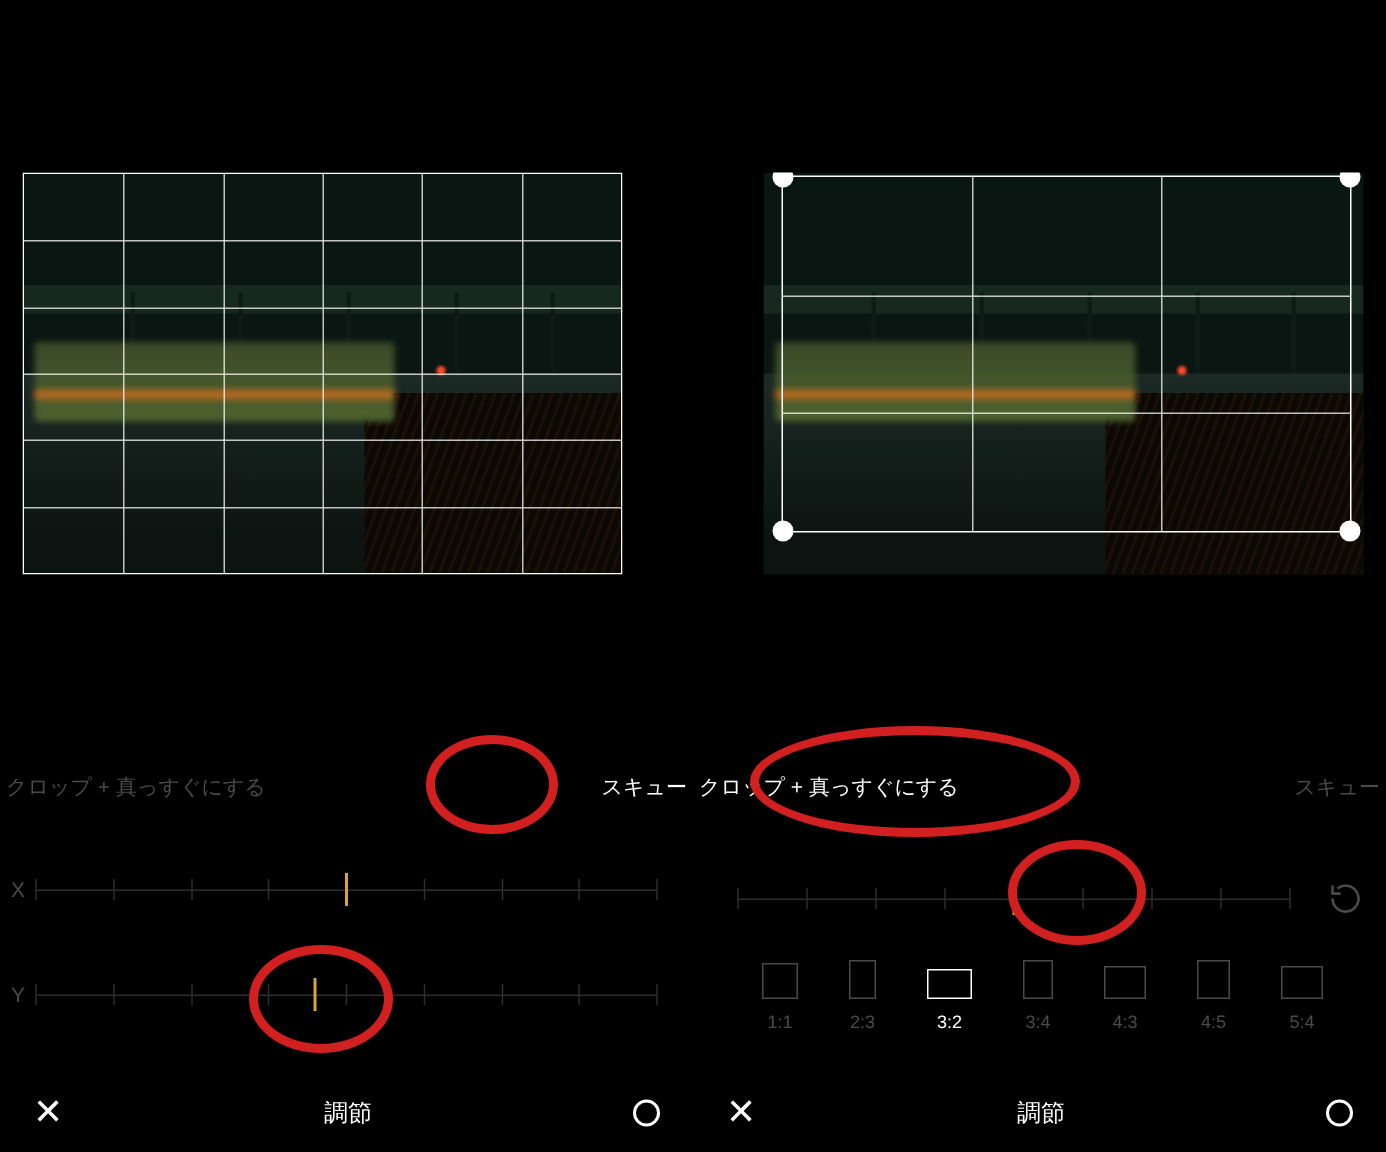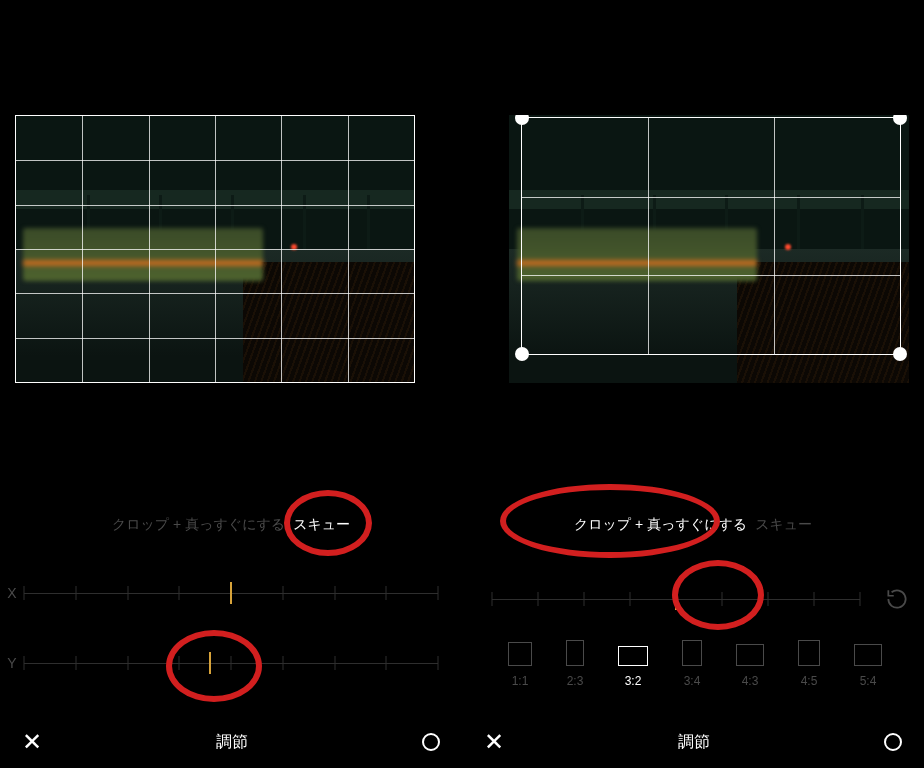--- a/index.html
+++ b/index.html
@@ -34,21 +34,21 @@
   .grid .h{left:0;right:0;height:1px}
   .g6 .v1{left:16.66%}.g6 .v2{left:33.33%}.g6 .v3{left:50%}.g6 .v4{left:66.66%}.g6 .v5{left:83.33%}
   .g6 .h1{top:16.66%}.g6 .h2{top:33.33%}.g6 .h3{top:50%}.g6 .h4{top:66.66%}.g6 .h5{top:83.33%}
   .g3 { inset:2px 8px 28px 12px; }
   .g3 .v1{left:33.33%}.g3 .v2{left:66.66%}
   .g3 .h1{top:33.33%}.g3 .h2{top:66.66%}
   .handle{position:absolute;width:14px;height:14px;border-radius:50%;background:#fff;transform:translate(-50%,-50%)}
   .handle.tl{left:0;top:0}.handle.tr{left:100%;top:0}.handle.bl{left:0;top:100%}.handle.br{left:100%;top:100%}
 
   
-  .tabs { position:absolute; left:0; right:0; top:510px; display:flex; justify-content:center; font-size:14px; }
+  .tabs { position:absolute; left:0; right:0; top:510px; display:flex; justify-content:space-between; font-size:14px; }
   .tab { color:#4a4a4a; padding:6px 4px; }
   .tab.active { color:#fff; }
 
   
   .slider-row { position:absolute; left:0; right:0; display:flex; align-items:center; }
   .slider-row.x { top:580px; }
   .slider-row.y { top:650px; }
   .axis-label { width:24px; text-align:center; color:#4a4a4a; font-size:14px; }
   .slider { flex:1; position:relative; height:26px; margin-right:24px; }
   .slider .base{position:absolute;left:0;right:0;top:50%;height:1px;background:#2e2e2e}

